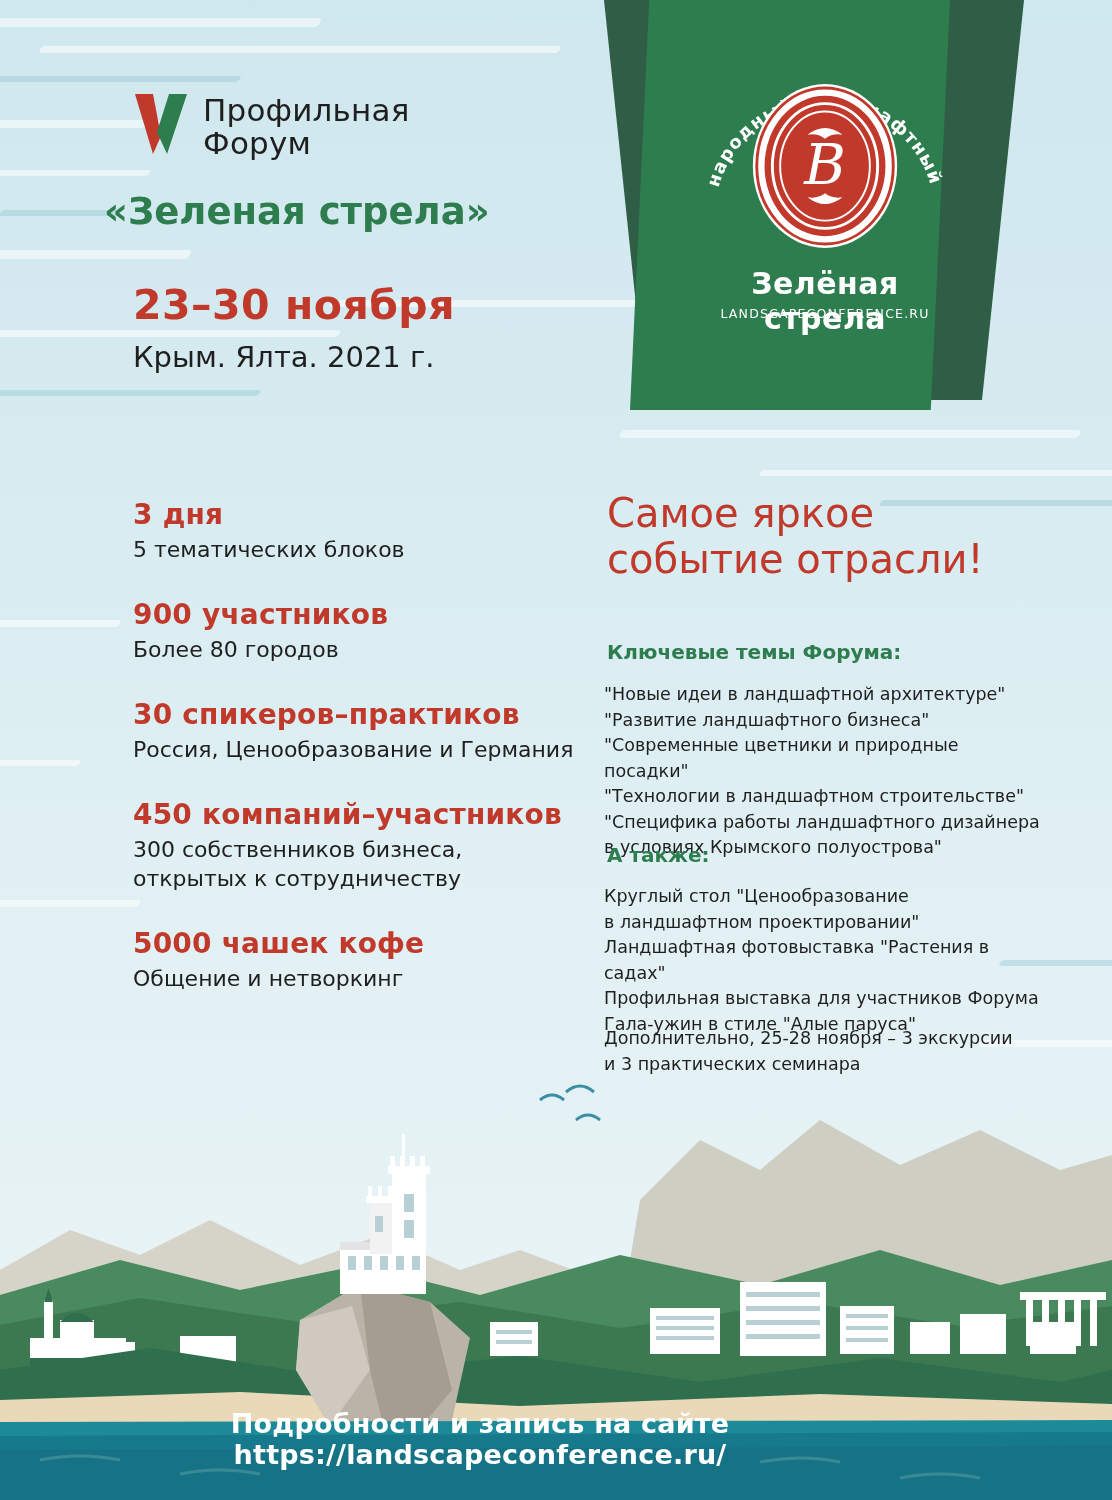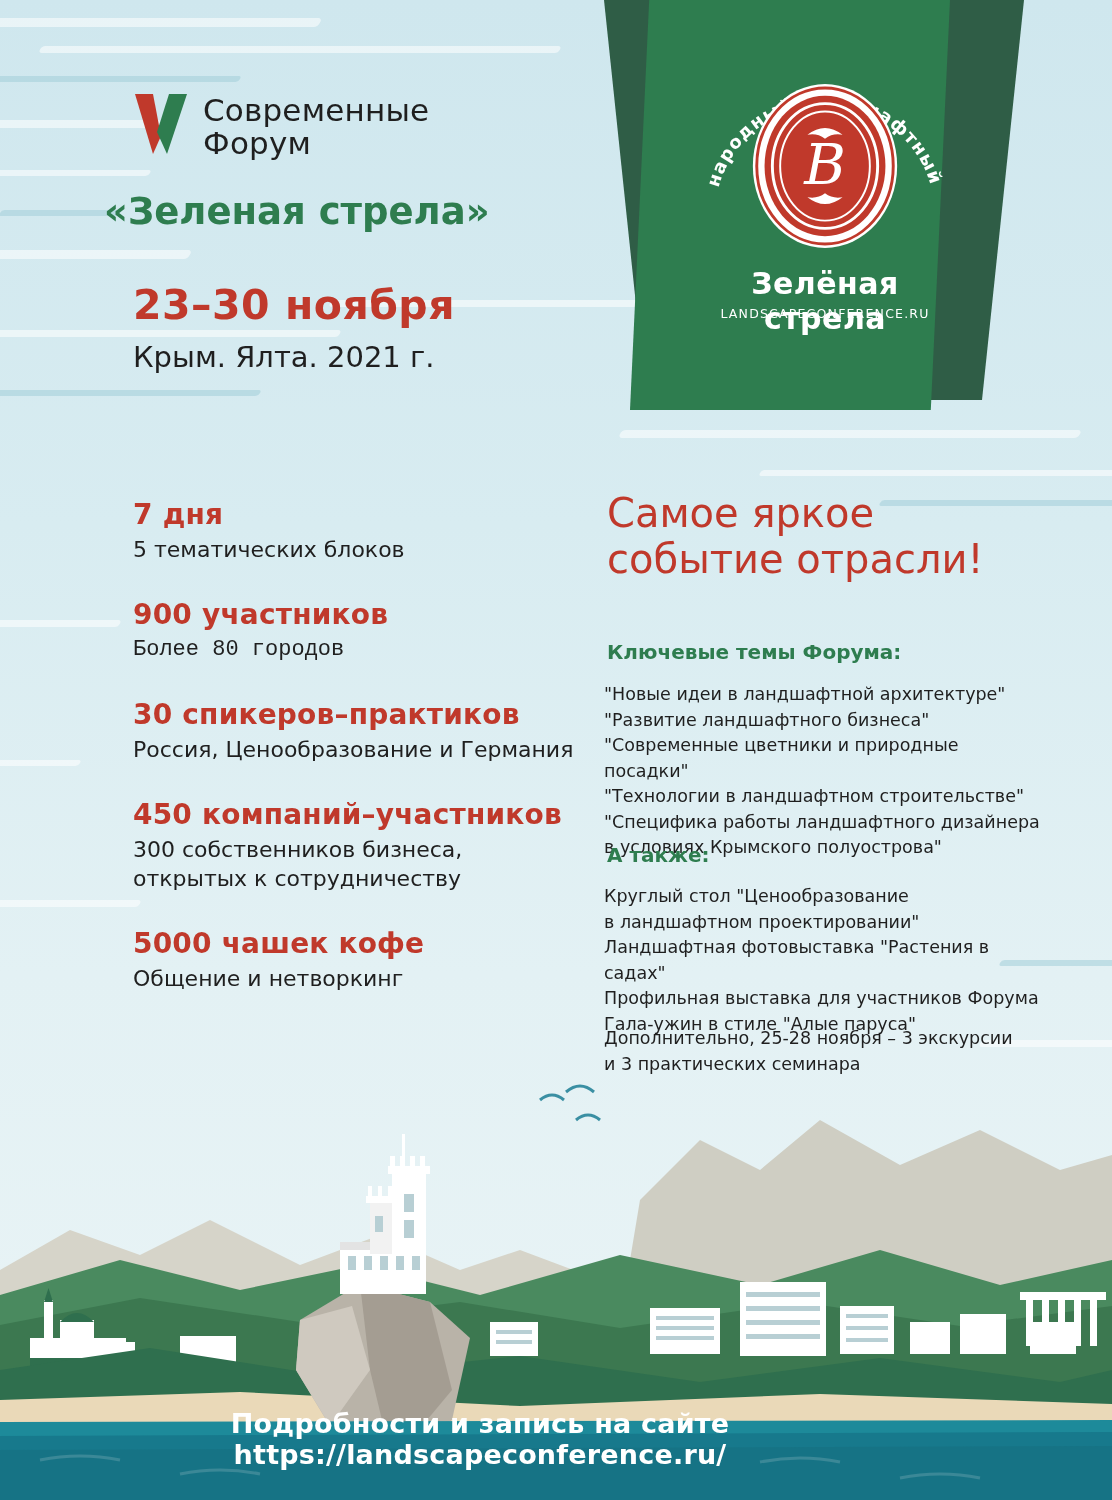--- a/index.html
+++ b/index.html
@@ -262,37 +262,37 @@
     <div class="emblem-name">Зелёная стрела</div>
     <div class="emblem-site">LANDSCAPECONFERENCE.RU</div>
   </div>
 
   <div class="logo-block">
     <svg class="logo-v" viewBox="0 0 56 62">
       <path d="M2 2 L20 2 L28 44 L20 62 Z" fill="#c0392b"></path>
       <path d="M36 2 L54 2 L34 62 L24 40 Z" fill="#2e7d4f"></path>
     </svg>
     <div class="logo-text">
-      <div>Современные</div>
+      <div>Профильная</div>
       <div>Форум</div>
     </div>
   </div>
 
   <div class="title-green">«Зеленая стрела»</div>
   <div class="dates">23–30 ноября</div>
   <div class="place">Крым. Ялта. 2021 г.</div>
 
   <div class="facts">
     <div class="fact">
-      <div class="fact-num">7 дня</div>
+      <div class="fact-num">3 дня</div>
       <div class="fact-desc" style="white-space: pre-line;">5 тематических блоков</div>
     </div>
     <div class="fact">
       <div class="fact-num">900 участников</div>
-      <div class="fact-desc" style="white-space: pre-line; font-family: Liberation Mono, monospace;">Более 80 городов</div>
+      <div class="fact-desc" style="white-space: pre-line;">Более 80 городов</div>
     </div>
     <div class="fact">
       <div class="fact-num">30 спикеров–практиков</div>
       <div class="fact-desc" style="white-space: pre-line;">Россия, Ценообразование и Германия</div>
     </div>
     <div class="fact">
       <div class="fact-num">450 компаний–участников</div>
       <div class="fact-desc" style="white-space: pre-line;">300 собственников бизнеса,
 открытых к сотрудничеству</div>
     </div>

